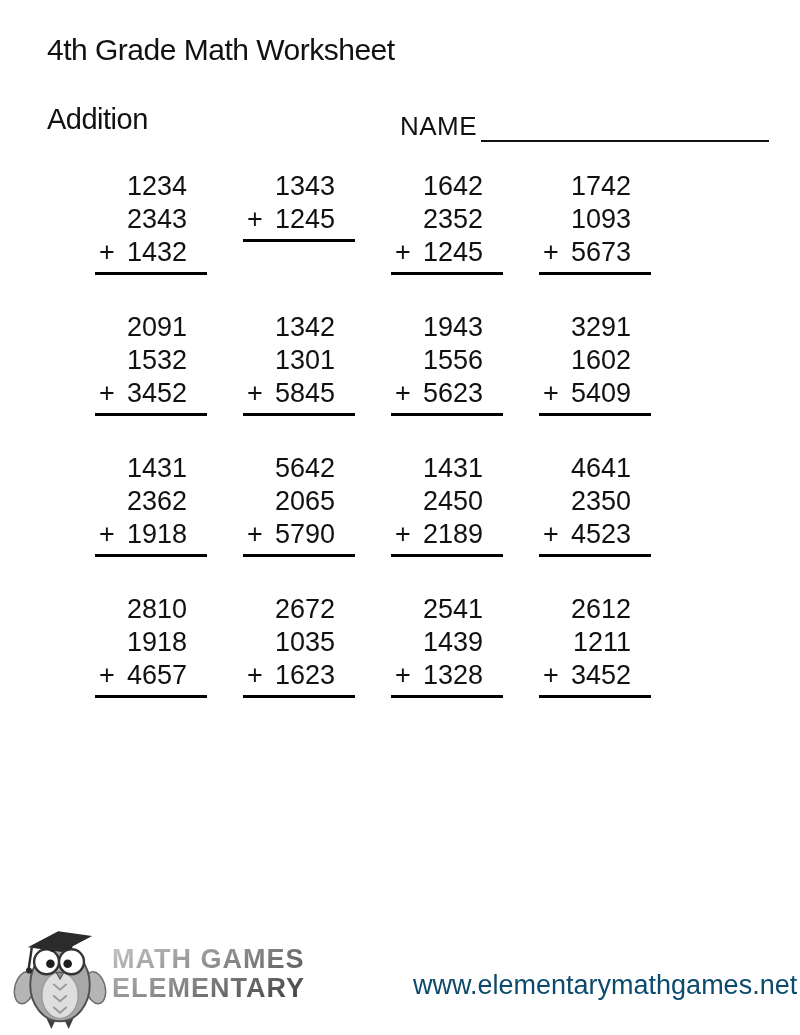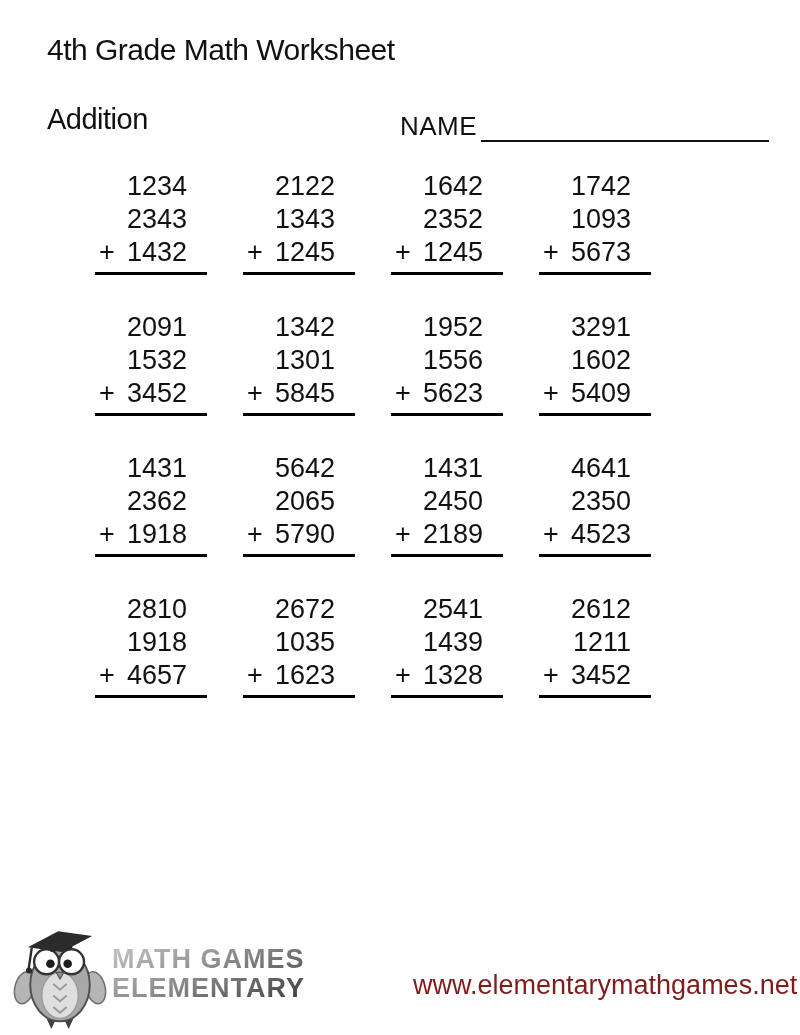--- a/index.html
+++ b/index.html
@@ -119,21 +119,21 @@
     background: linear-gradient(155deg, #c6c6c6 0%, #8d8d8d 45%, #3a3a3a 100%);
     -webkit-background-clip: text;
     background-clip: text;
     color: transparent;
   }
   .website {
     position: absolute;
     left: 413px;
     top: 45px;
     font-size: 27px;
-    color: #7f1d1d;
+    color: #0c4a6e;
     letter-spacing: 0;
   }
 </style>
 </head>
 <body>
 
 <h1 class="title">4th Grade Math Worksheet</h1>
 
 <div class="subtitle-row">
   <span class="subtitle">Addition</span>
@@ -147,21 +147,20 @@
     <div class="problem">
       <div class="num">1234</div>
       <div class="num">2343</div>
       <div class="op-row">
         <span class="plus">+</span>
         <span>1432</span>
       </div>
       <div class="rule"></div>
     </div>
     <div class="problem">
-      <div class="num">2122</div>
       <div class="num">1343</div>
       <div class="op-row">
         <span class="plus">+</span>
         <span>1245</span>
       </div>
       <div class="rule"></div>
     </div>
     <div class="problem">
       <div class="num">1642</div>
       <div class="num">2352</div>
@@ -192,21 +191,21 @@
     <div class="problem">
       <div class="num">1342</div>
       <div class="num">1301</div>
       <div class="op-row">
         <span class="plus">+</span>
         <span>5845</span>
       </div>
       <div class="rule"></div>
     </div>
     <div class="problem">
-      <div class="num">1952</div>
+      <div class="num">1943</div>
       <div class="num">1556</div>
       <div class="op-row">
         <span class="plus">+</span>
         <span>5623</span>
       </div>
       <div class="rule"></div>
     </div>
     <div class="problem">
       <div class="num">3291</div>
       <div class="num">1602</div>

